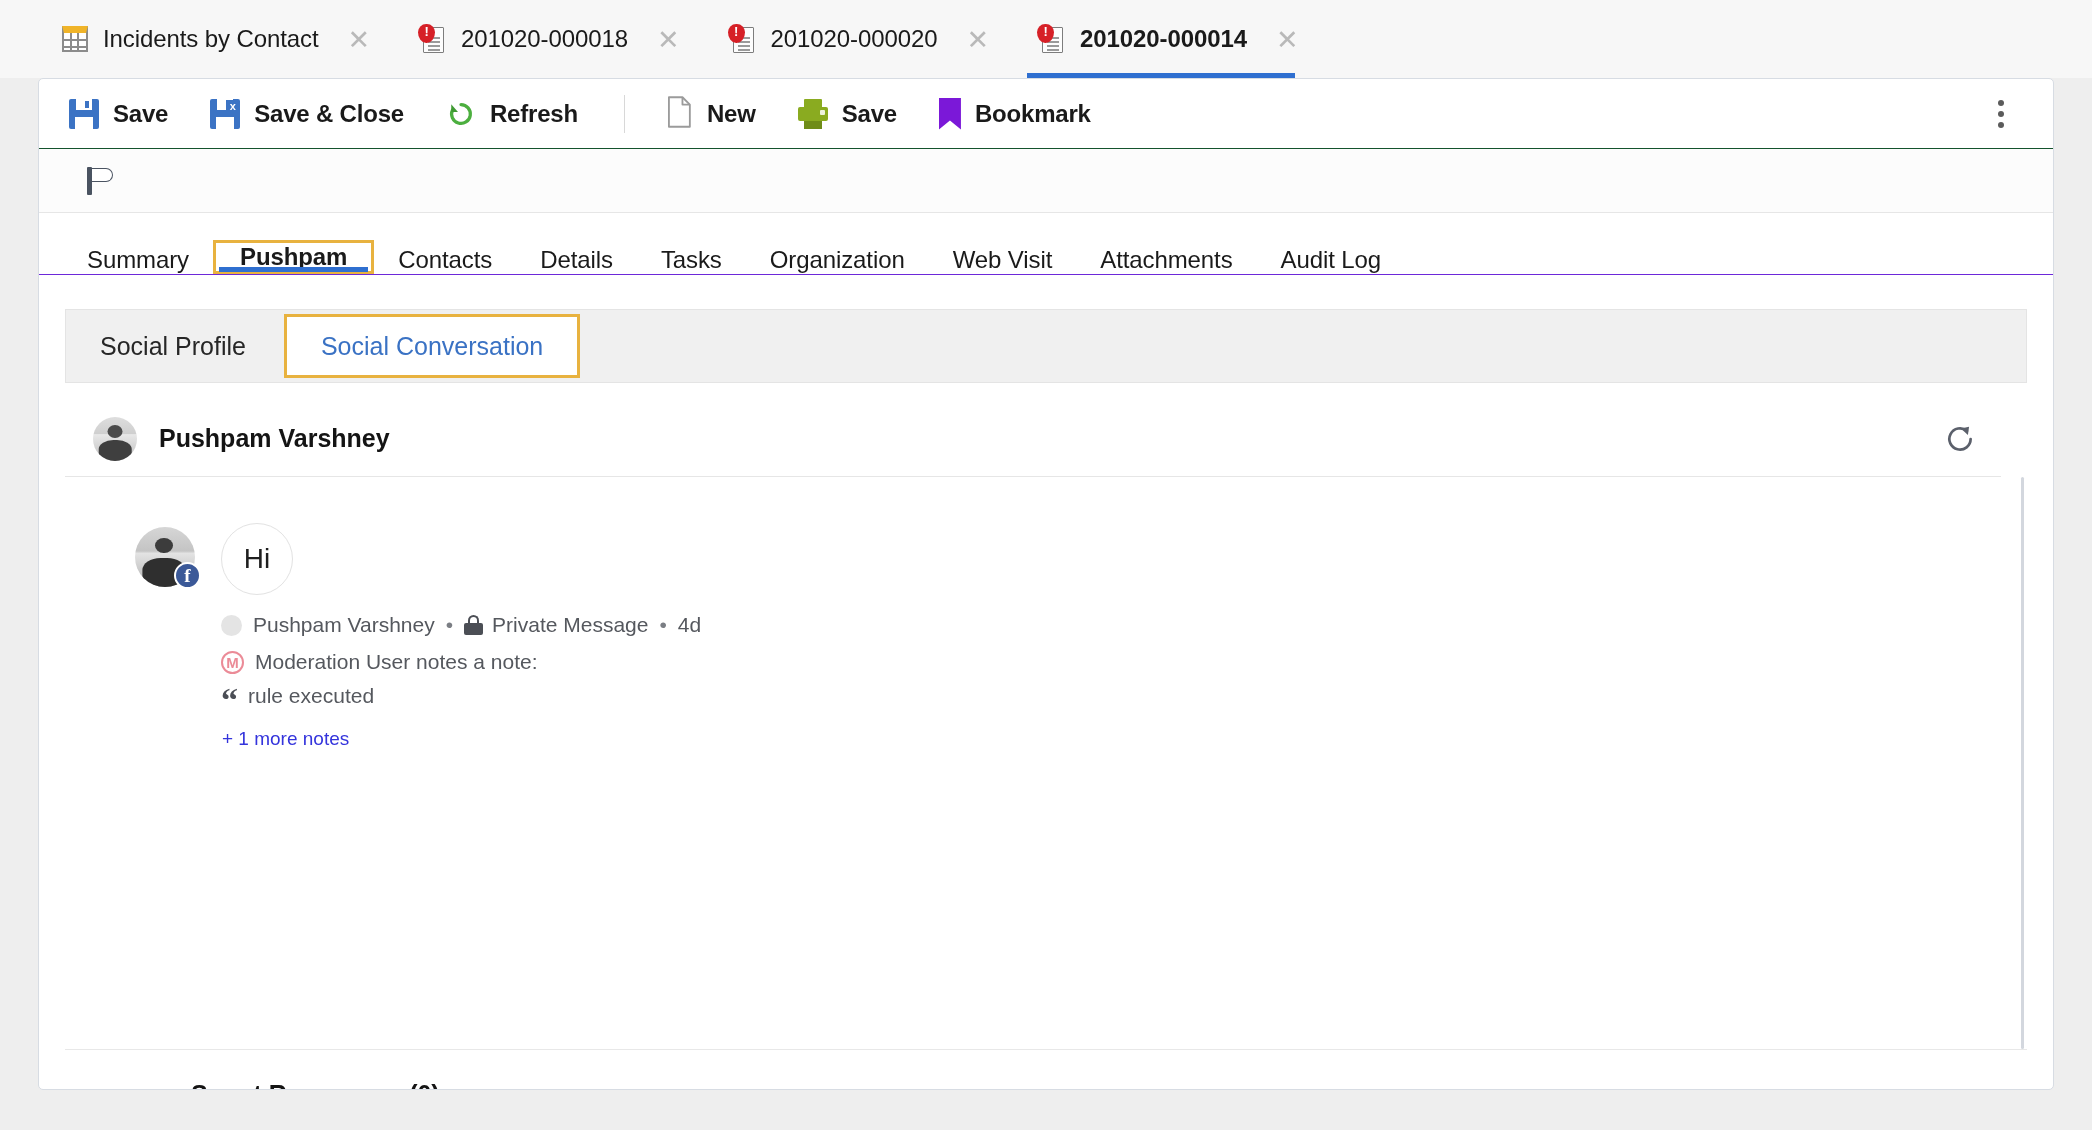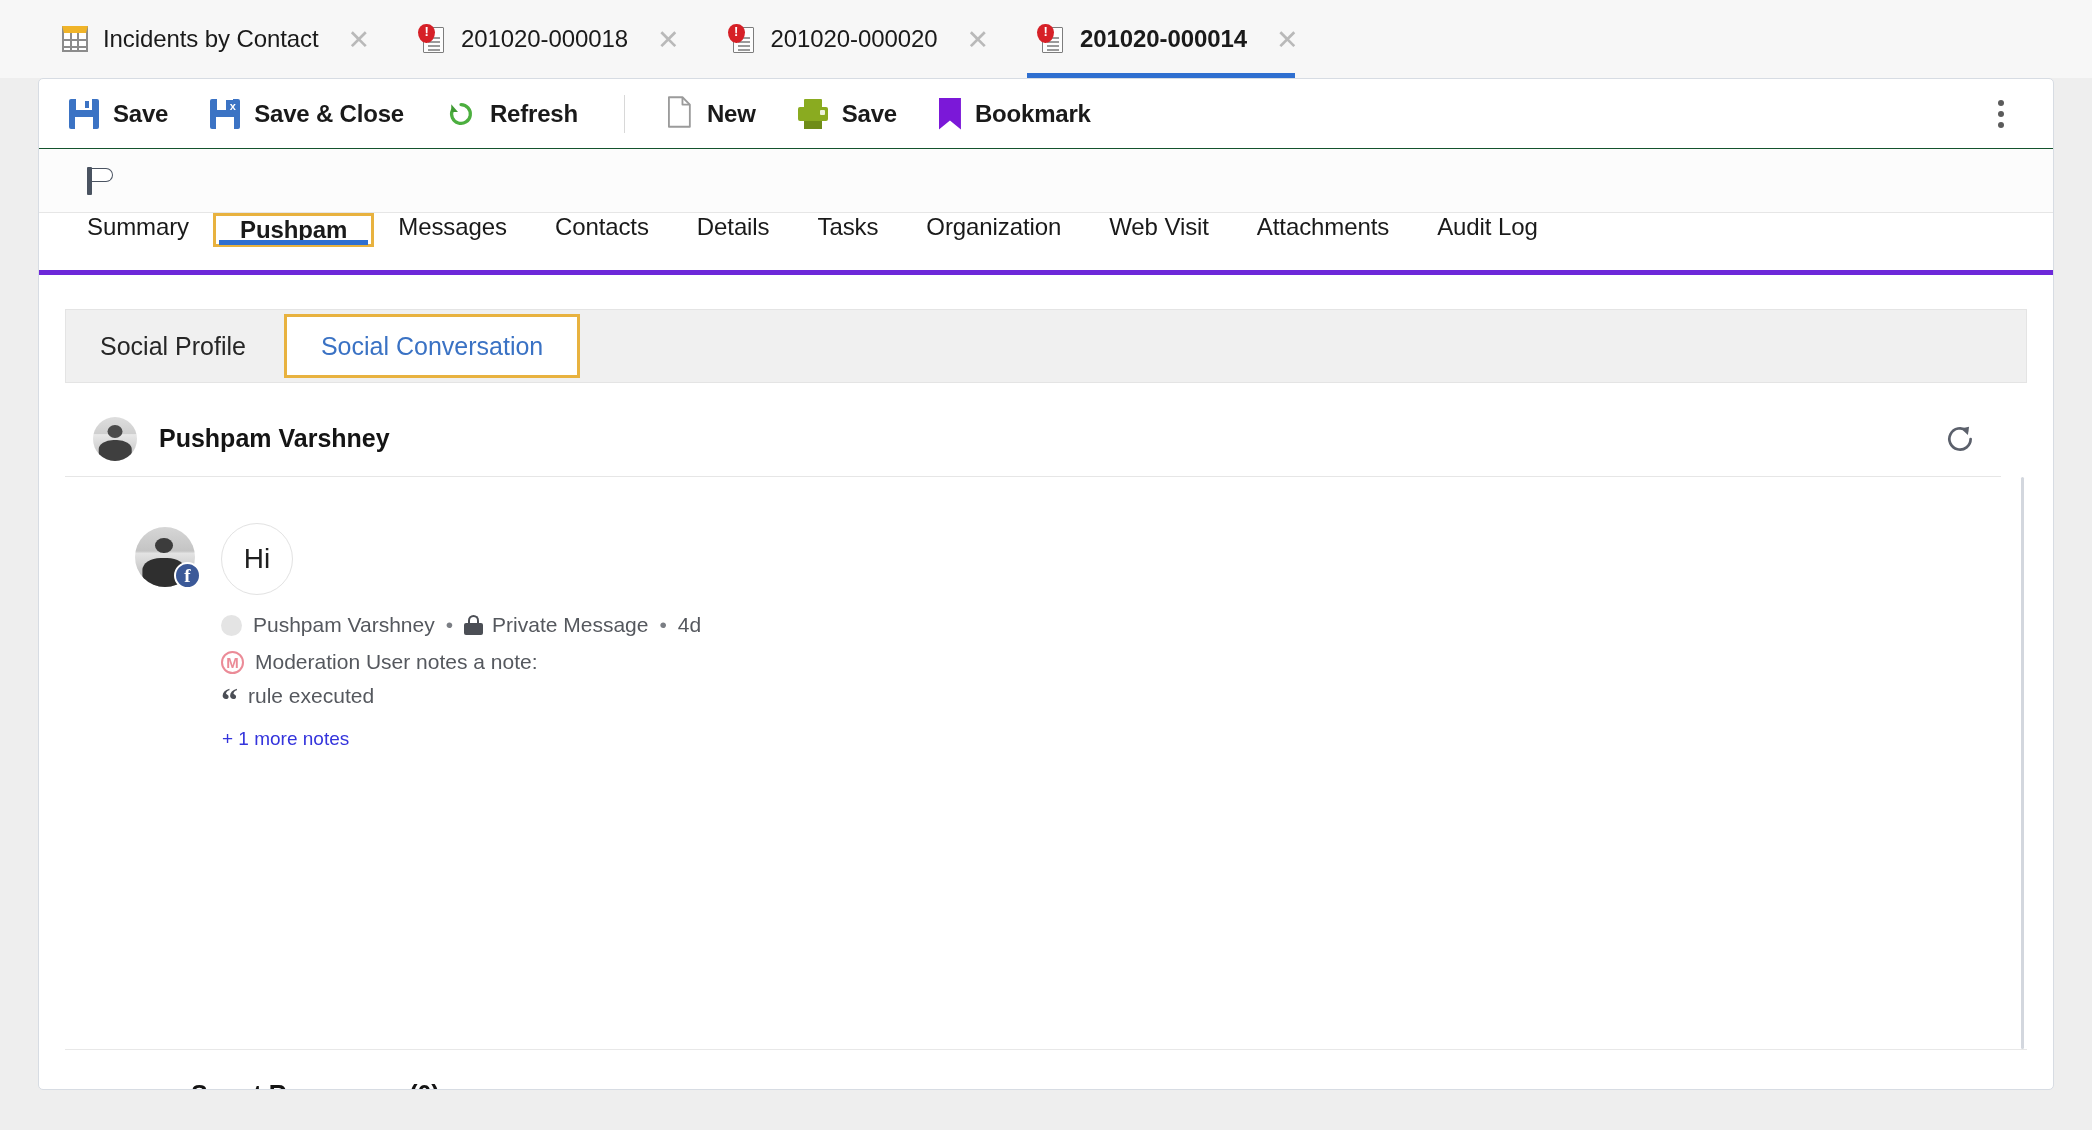--- a/index.html
+++ b/index.html
@@ -225,23 +225,23 @@
     width: 21px; height: 14px;
     border: 1.8px solid #4a5361;
     border-left: none;
     border-radius: 0 8px 8px 0;
     background: #fff;
   }
 
   
   .navtabs {
     height: 62px;
-    display: flex; align-items: flex-start;
+    display: flex; align-items: flex-end;
     padding-left: 24px;
-    border-bottom: 5px solid #6d28d9;
+    border-bottom: 1px solid #6d28d9;
     background: #fff;
   }
   .navtab {
     display: flex; align-items: center;
     gap: 12px;
     padding: 0 24px;
     font-size: 24px;
     color: #1a1a1a;
     cursor: pointer;
     position: relative;
@@ -591,23 +591,20 @@
           <span class="cloth"></span>
       </span>
     </div>
 
     <div class="navtabs">
       <div class="navtab">
         <span>Summary</span>
       </div>
       <div class="navtab active focused">
         <span>Pushpam</span>
-      </div>
-      <div class="navtab">
-        <span>Messages</span>
       </div>
       <div class="navtab">
         <span>Contacts</span>
       </div>
       <div class="navtab">
         <span>Details</span>
       </div>
       <div class="navtab">
         <span>Tasks</span>
       </div>

